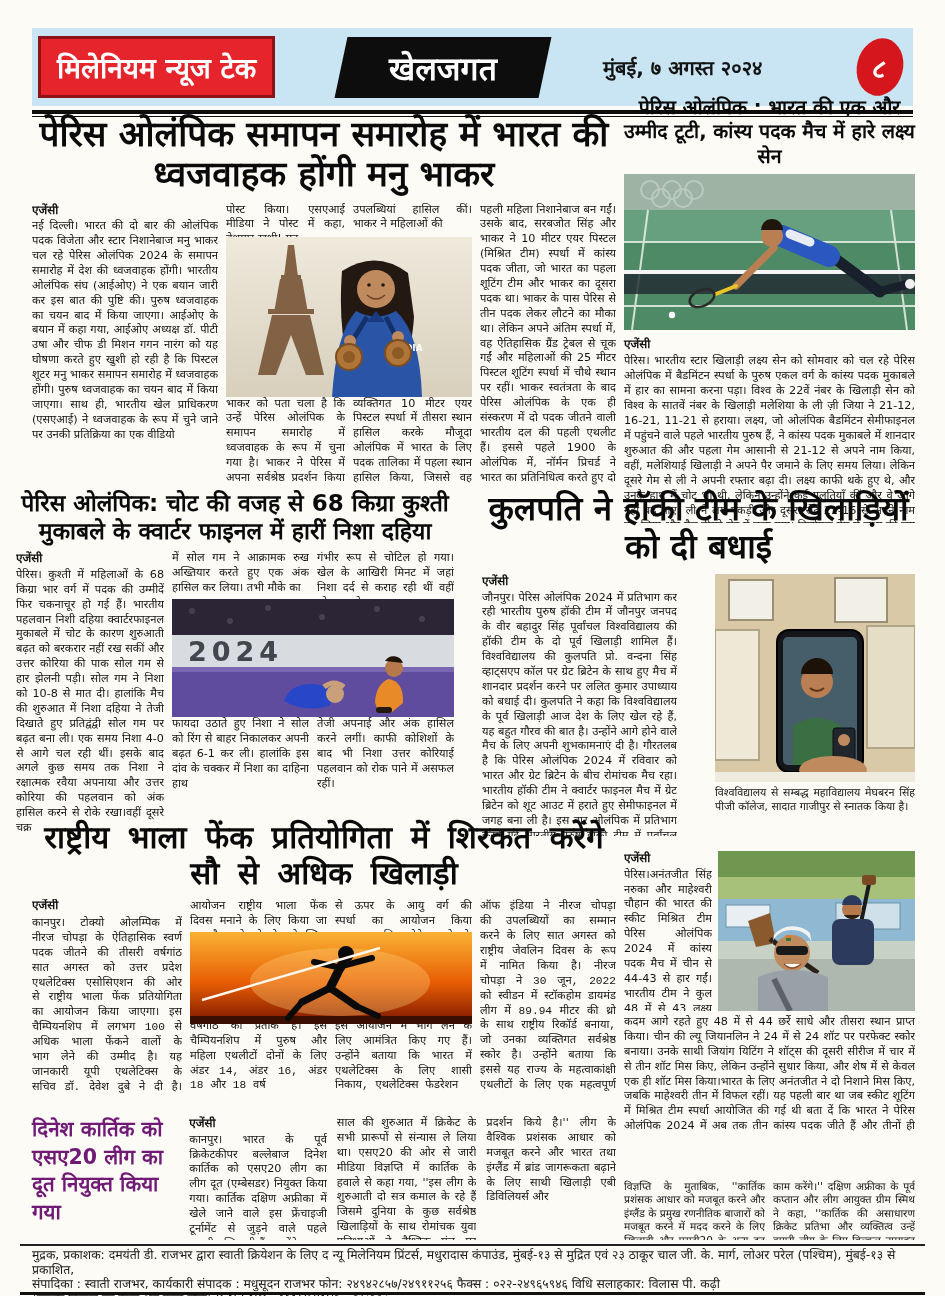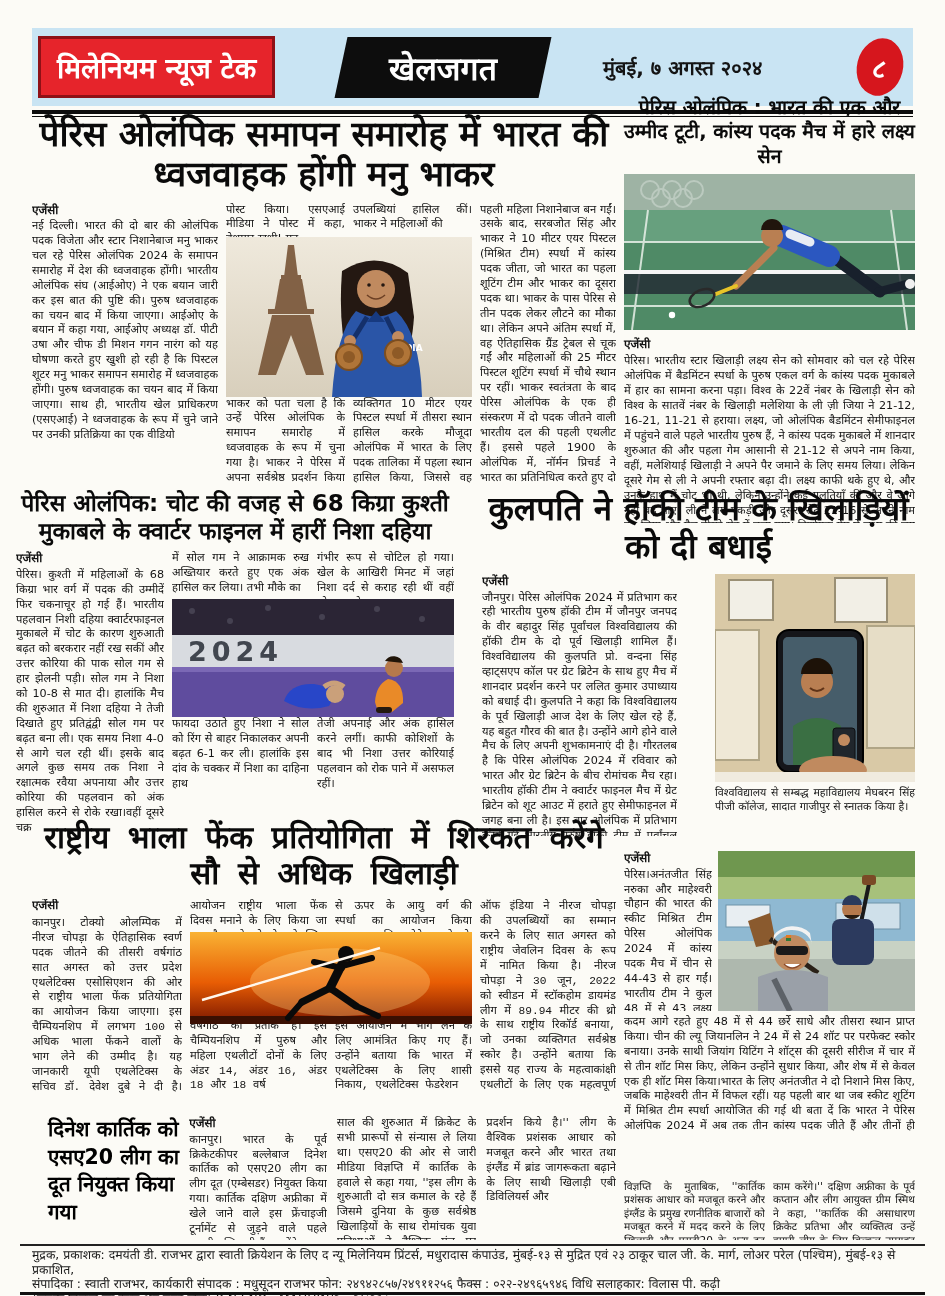--- a/index.html
+++ b/index.html
@@ -44,21 +44,21 @@
   .caption{font-size:10.8px;line-height:1.3;text-align:justify;margin-top:4px;}
   .art-javelin{left:32px;top:822px;width:584px;font-family:Liberation Mono, monospace;}
   .art-javelin .hd{font-size:31px;}
   .art-javelin .cols{gap:8px;margin-top:6px;height:194px;}
   .art-skeet{left:624px;top:846px;width:291px;}
   .art-skeet .hd{font-size:17.5px;line-height:1.25;}
   .art-skeet .cols{gap:6px;margin-top:5px;}
   .art-skeet .body{font-size:11.2px;line-height:1.33;text-align:justify;height:118px;overflow:hidden;margin-top:4px;}
   .art-dk{left:32px;top:1116px;width:584px;height:124px;}
   .art-dk .cols{gap:10px;height:124px;}
-  .dk-head{font-size:20.5px;font-weight:800;line-height:1.35;color:#000000;margin-left:16px;}
+  .dk-head{font-size:20.5px;font-weight:800;line-height:1.35;color:#701a75;}
   .art-dk-cont{left:624px;top:1180px;width:291px;height:60px;}
   .art-dk-cont .cols{gap:8px;height:60px;}
   .art-dk-cont .col{font-size:10.5px;line-height:1.28;}
   
   .footer-rule{position:absolute;left:20px;top:1244px;width:905px;border-top:2px solid #222;}
   .footer{position:absolute;left:32px;top:1248px;width:881px;font-size:12.3px;line-height:14.6px;color:#1a1a1a;}
   .bottom-bar{position:absolute;left:20px;top:1292px;width:905px;height:3px;background:#111;}
 </style>
 </head>
 <body>

